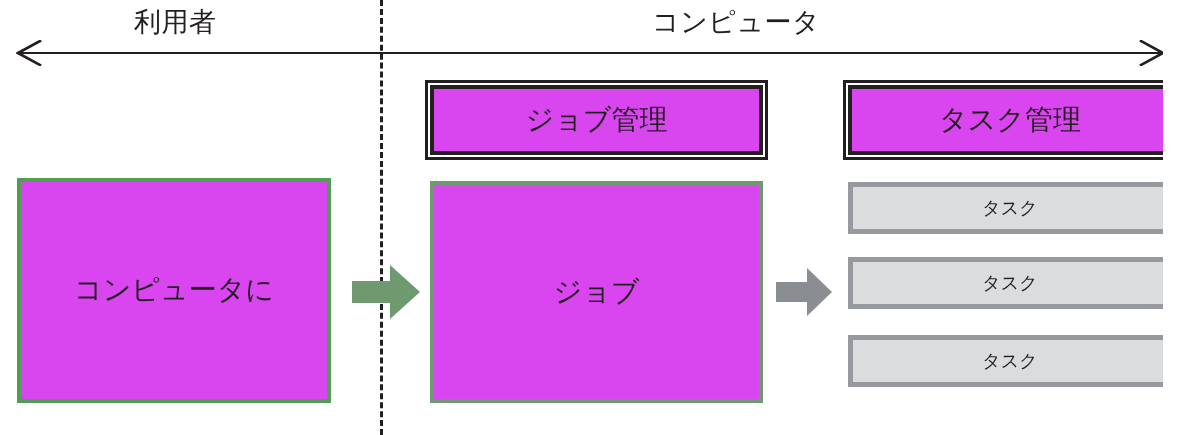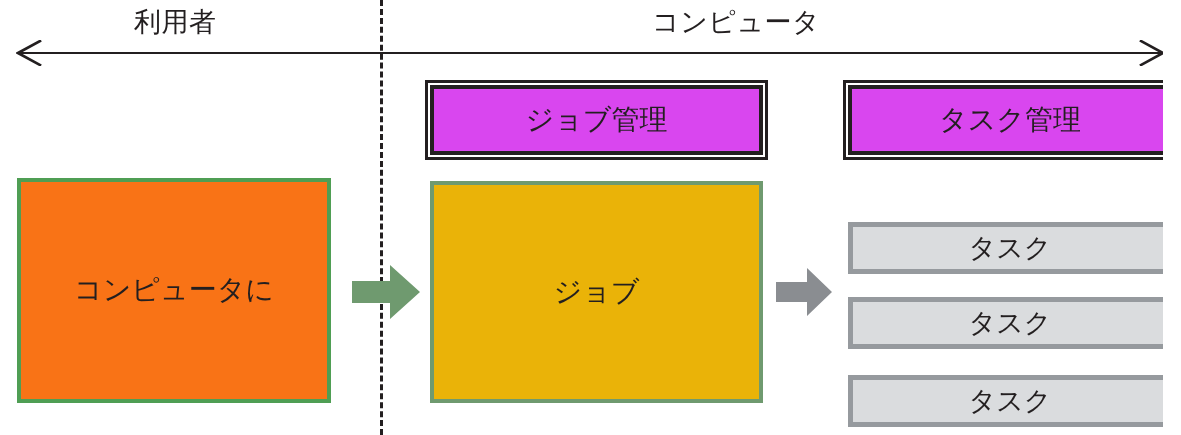--- a/index.html
+++ b/index.html
@@ -69,34 +69,34 @@
     justify-content: center;
     text-align: center;
   }
 
   
   .box-user-work {
     left: 17px;
     top: 178px;
     width: 314px;
     height: 225px;
-    background: #f97316;
+    background: #d946ef;
     border: 4px solid #4f9e54;
     font-size: 28px;
     line-height: 1.45;
     color: #231f20;
   }
 
   
   .box-job {
     left: 430px;
     top: 181px;
     width: 333px;
     height: 222px;
-    background: #eab308;
+    background: #d946ef;
     border: 4px solid #6f9a6f;
     font-size: 28px;
     color: #231f20;
   }
 
   
   .box-header {
     background: #d946ef;
     border: 4px solid #231f20;
     outline: 3px solid #231f20;
@@ -117,23 +117,22 @@
     height: 70px;
   }
 
   
   .box-task {
     left: 848px;
     width: 324px;
     height: 52px;
     background: #dadcde;
     border: 5px solid #969a9e;
-    font-size: 27px;
-    color: #231f20;
-    margin-top: 40px;
+    font-size: 18px;
+    color: #231f20;
   }
   .box-task.t0 { top: 182px; }
   .box-task.t1 { top: 257px; }
   .box-task.t2 { top: 335px; }
 
   
   .block-arrow {
     position: absolute;
     top: 263px;
   }

